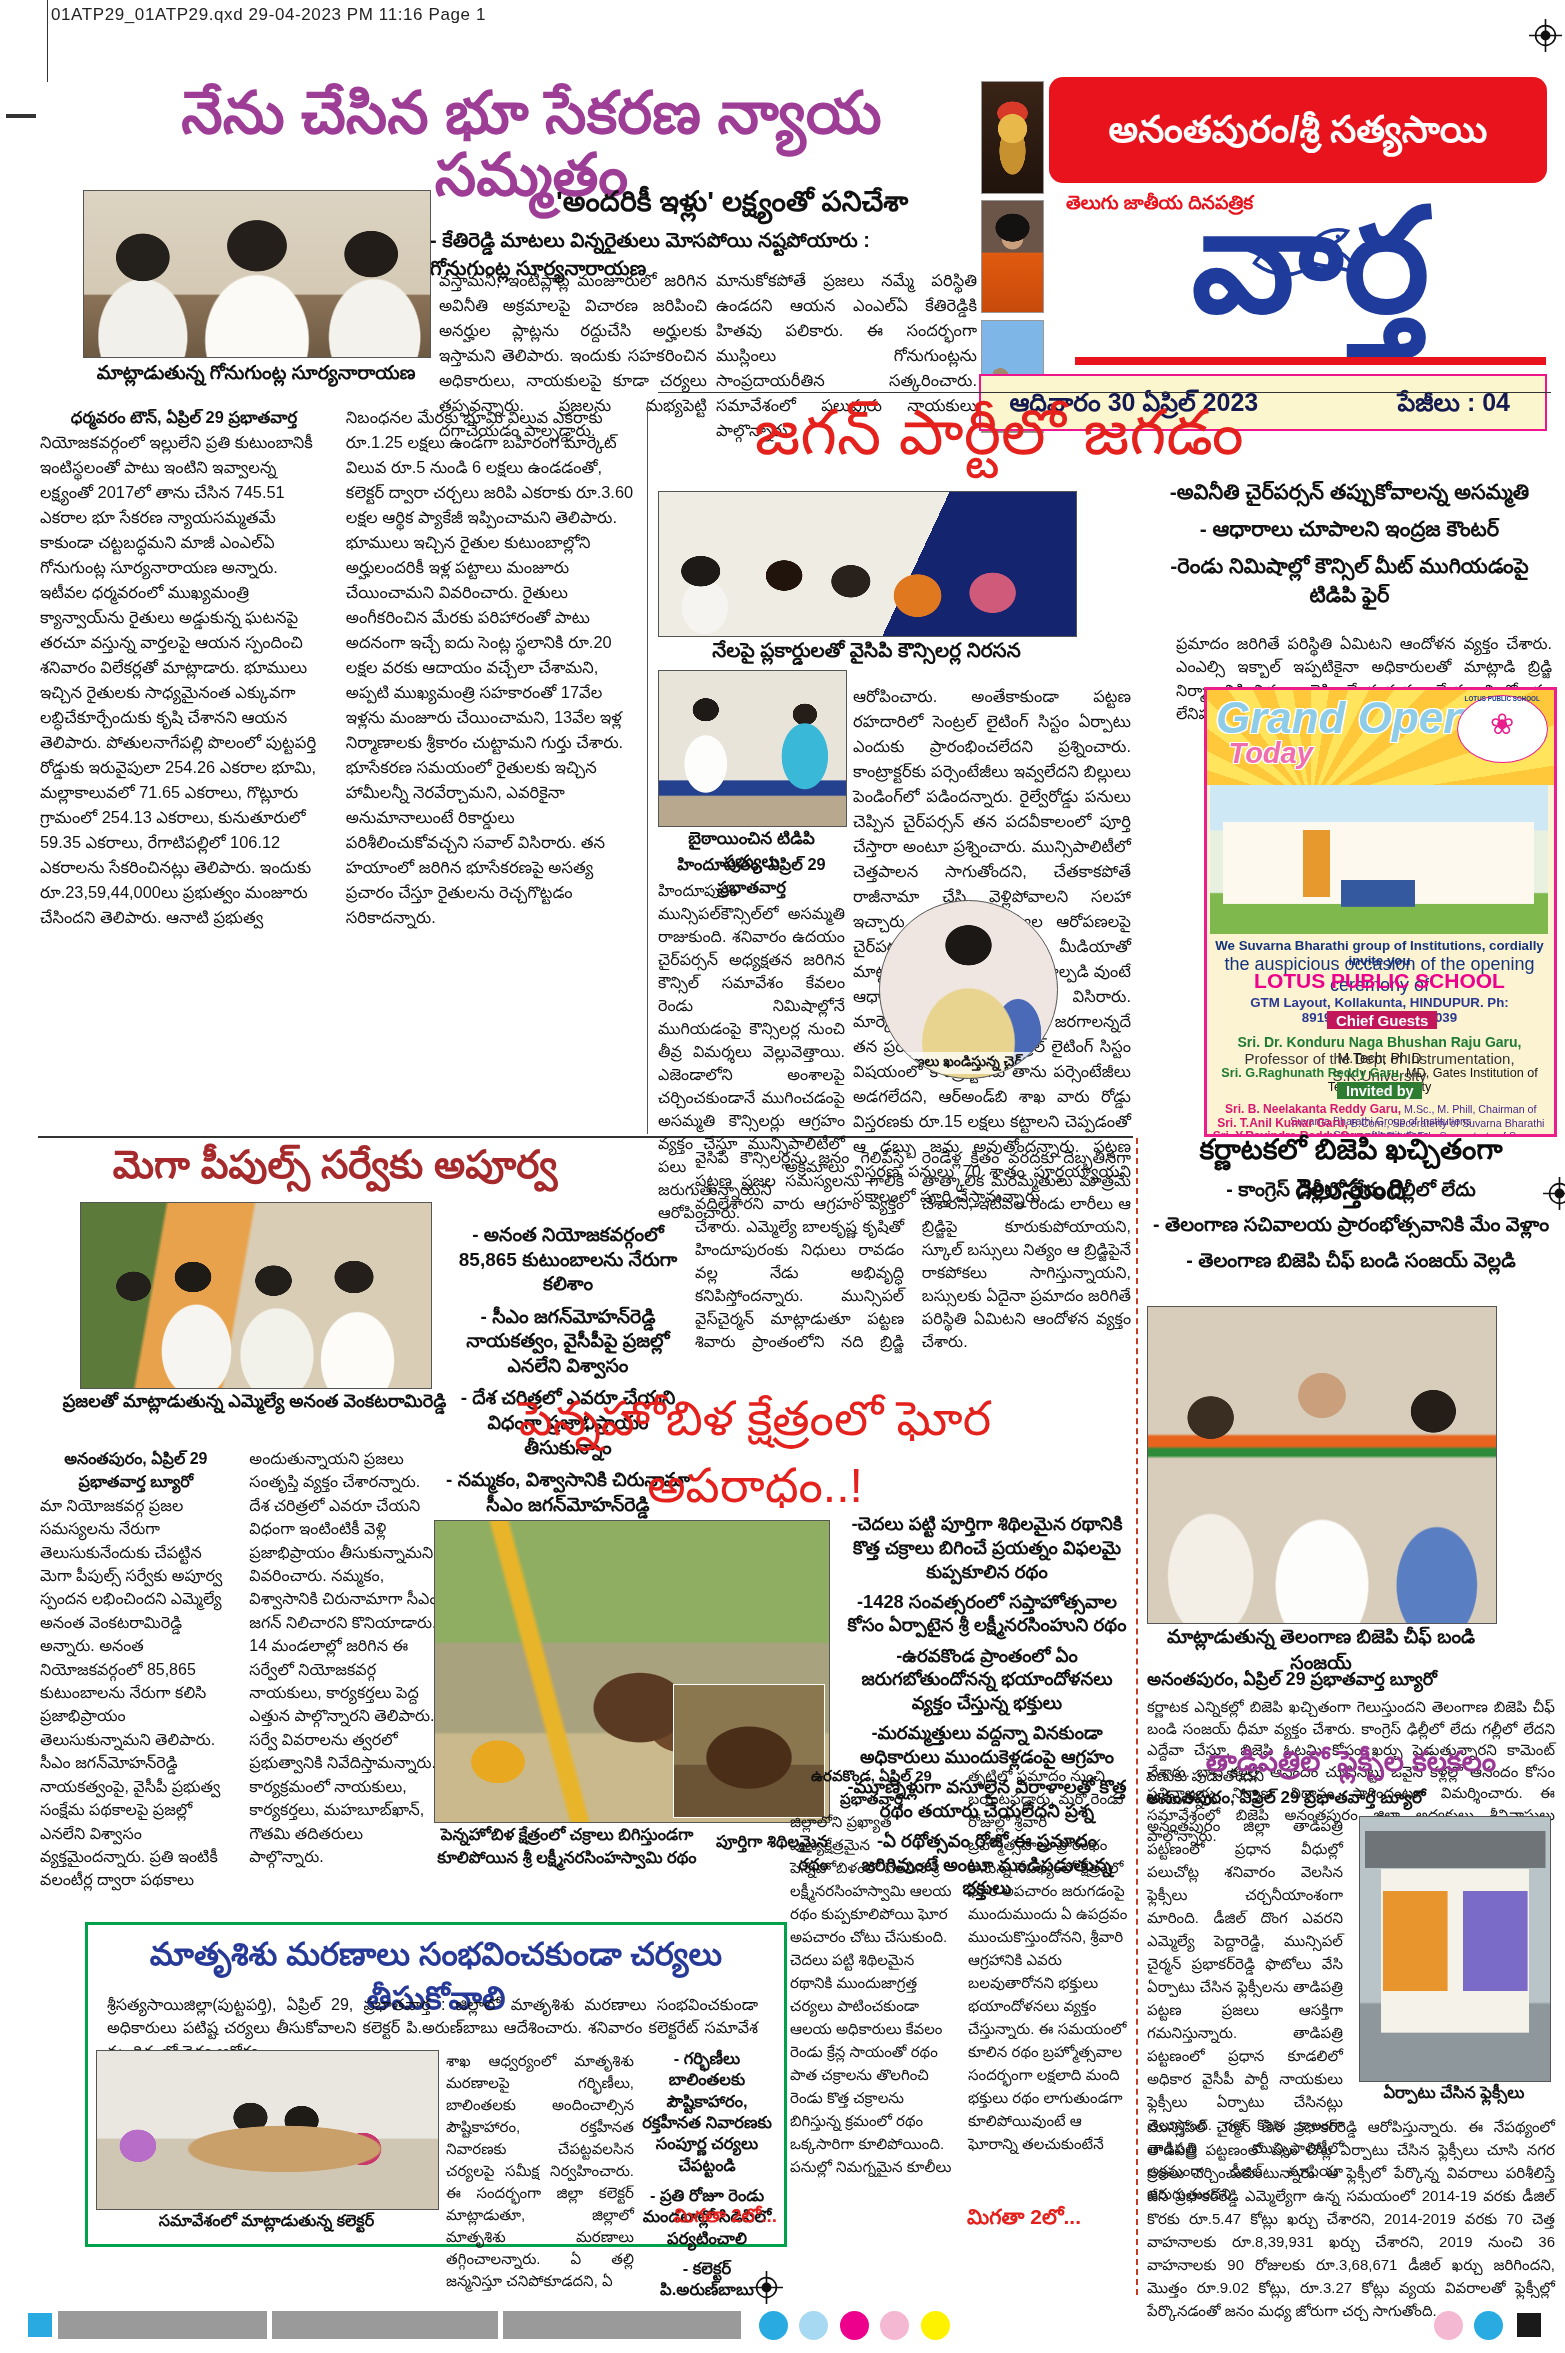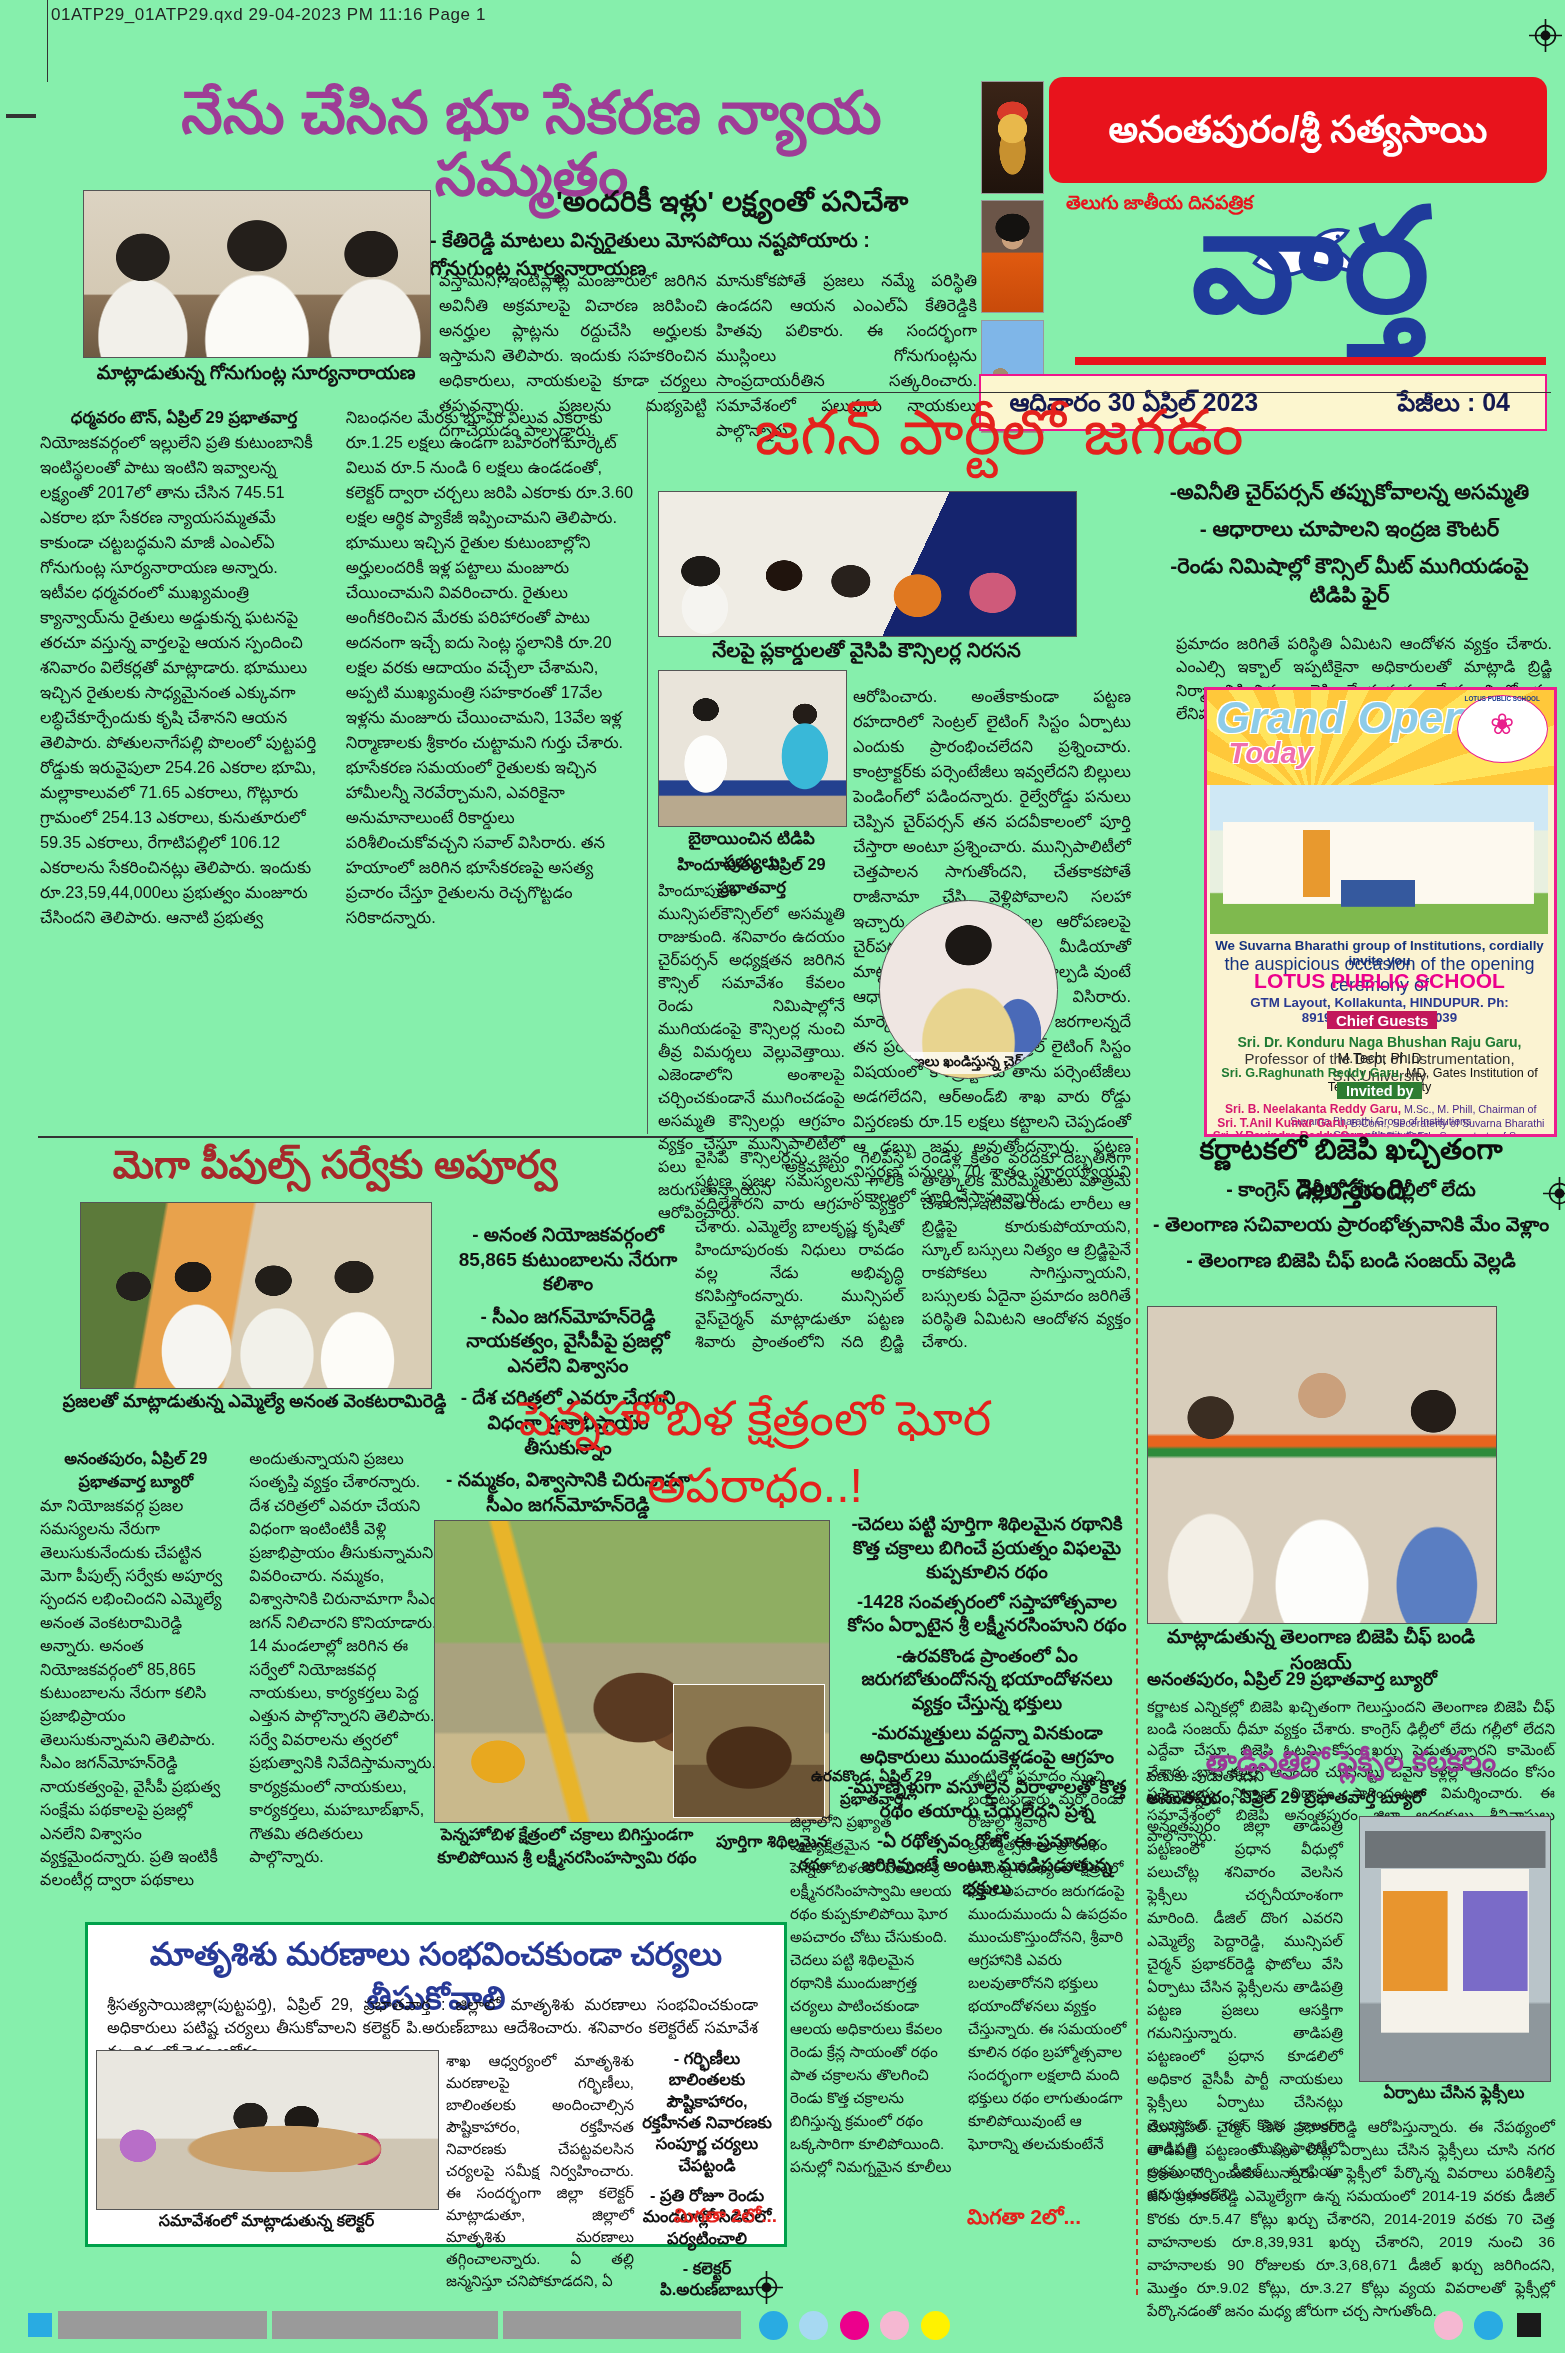--- a/index.html
+++ b/index.html
@@ -1,16 +1,16 @@
 <!DOCTYPE html>
 <html style="font-size:10px"><head>
 <meta charset="utf-8">
 <style>
   html,body{margin:0;padding:0;background:#e8e8e8;}
-  .page{position:relative;width:1565px;height:2354px;background:#86efac;overflow:hidden;
+  .page{position:relative;width:1565px;height:2354px;background:#ffffff;overflow:hidden;
         font-family:"Liberation Sans",sans-serif;color:#111;}
   .abs{position:absolute;}
   .ctr{text-align:left;}
   .b{font-weight:bold;}
   .just{text-align:justify;}
   .printline{left:51px;top:5px;font-size:17px;color:#222;letter-spacing:0.6px;}
   .cropv{left:47px;top:0;width:1.3px;height:82px;background:#333;}
   .cropd{left:6.3px;top:114px;width:30px;height:3.8px;background:#333;}
   .reg{width:33px;height:33px;}
   .reg svg{width:100%;height:100%;}

